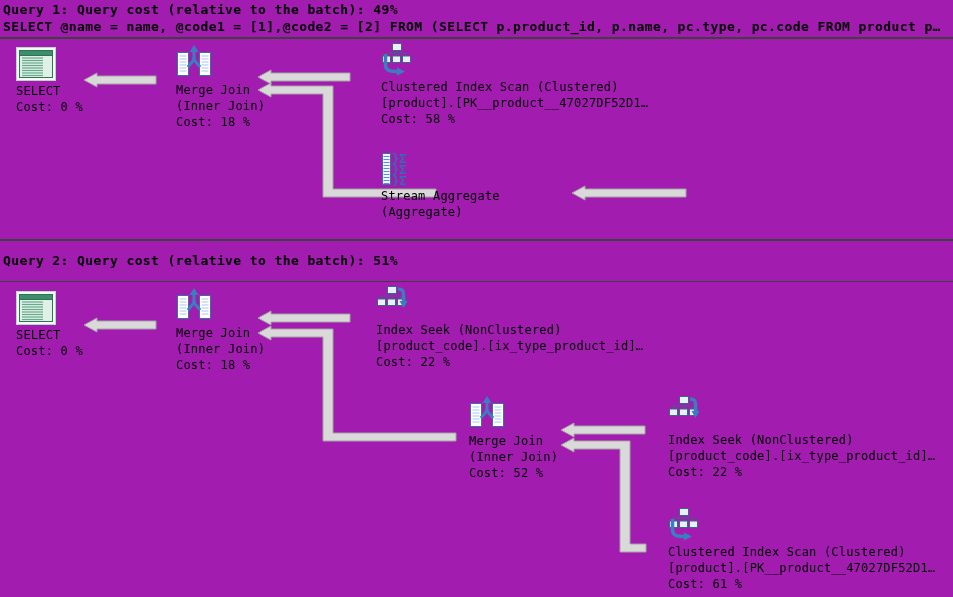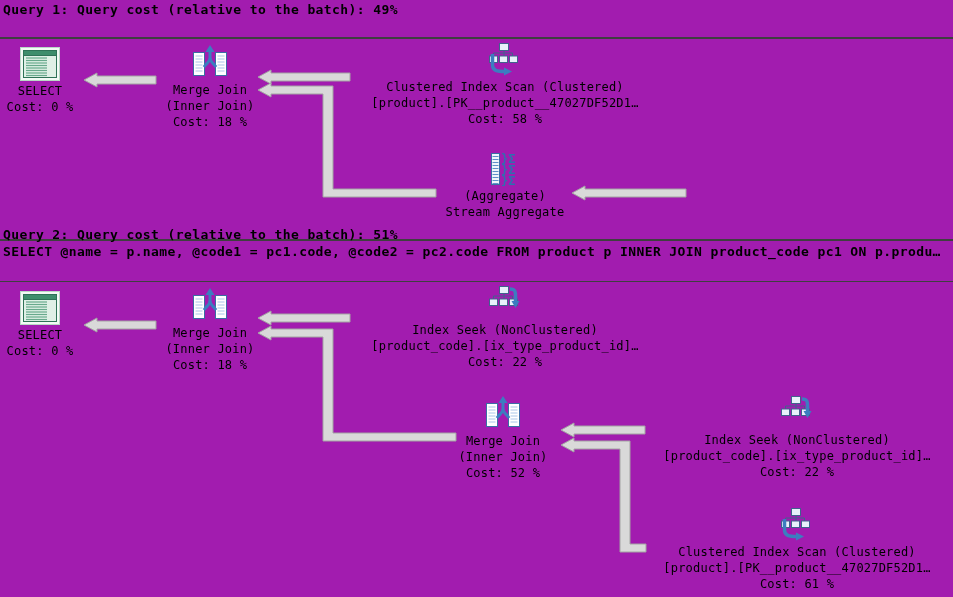--- a/index.html
+++ b/index.html
@@ -3,21 +3,21 @@
 <meta charset="utf-8">
 <style>
   html,body{margin:0;padding:0;background:#fff;}
   .canvas{
     position:relative;width:953px;height:597px;background:#a21caf;overflow:hidden;
     font-family:"DejaVu Sans Mono","Liberation Mono",monospace;color:#000;
   }
   .qheader{position:absolute;left:3px;white-space:nowrap;z-index:3;}
   .qheader .hl{font-size:13px;font-weight:bold;letter-spacing:0.4px;line-height:17px;white-space:nowrap;}
   .sep{position:absolute;left:0;width:953px;background:#3f3f3f;z-index:3;}
-  .node{position:absolute;text-align:center;z-index:2;cursor:default;}
+  .node{position:absolute;z-index:2;cursor:default;margin-left:16px;}
   .node .icon{display:block;margin:0 auto 2px auto;line-height:0;}
   .node .nl{font-size:12px;letter-spacing:0.2px;line-height:16px;white-space:nowrap;}
   svg.overlay{position:absolute;left:0;top:0;z-index:1;}
   svg.overlay polygon{fill:#d9d9d9;stroke:#a3a3a3;stroke-width:1;}
   .hidden-defs{position:absolute;width:0;height:0;overflow:hidden;}
 </style>
 </head>
 <body>
 
 <svg class="hidden-defs" aria-hidden="true">
@@ -121,20 +121,21 @@
     <polygon points="572,193 585,186 585,189 686,189 686,197 585,197 585,200"></polygon>
     <polygon points="84,325 97,318 97,321 156,321 156,329 97,329 97,332"></polygon>
     <polygon points="258,318 271,311 271,314 350,314 350,322 271,322 271,325"></polygon>
     <polygon points="258,333 271,326 271,329 333,329 333,433 456,433 456,441 323,441 323,337 271,337 271,340"></polygon>
     <polygon points="561,430 574,423 574,426 645,426 645,434 574,434 574,437"></polygon>
     <polygon points="561,445 574,438 574,441 630,441 630,544 646,544 646,552 620,552 620,449 574,449 574,452"></polygon>
   </svg>
 
   <div class="qheader" style="top:1px">
     <div class="hl">Query 1: Query cost (relative to the batch): 49%</div>
+    <div class="hl">SELECT @name = name, @code1 = [1],@code2 = [2] FROM (SELECT p.product_id, p.name, pc.type, pc.code FROM product p…</div>
   </div>
   <div class="sep" style="top:37px;height:2px"></div>
 
   <div class="node" style="left:0px;top:47px;width:80px">
     <span class="icon"><svg width="40" height="34">
           <use href="#ic-select"></use>
         </svg></span>
     <div class="nl">SELECT</div>
     <div class="nl">Cost: 0 %</div>
   </div>
@@ -154,29 +155,28 @@
         </svg></span>
     <div class="nl">Clustered Index Scan (Clustered)</div>
     <div class="nl">[product].[PK__product__47027DF52D1…</div>
     <div class="nl">Cost: 58 %</div>
   </div>
 
   <div class="node" style="left:365px;top:152px;width:280px">
     <span class="icon"><svg width="30" height="34">
           <use href="#ic-stream-aggregate"></use>
         </svg></span>
+    <div class="nl">Stream Aggregate</div>
     <div class="nl">(Aggregate)</div>
-    <div class="nl">Stream Aggregate</div>
   </div>
 
 
   <div class="sep" style="top:239px;height:2px"></div>
-  <div class="qheader" style="top:226px">
+  <div class="qheader" style="top:252px">
     <div class="hl">Query 2: Query cost (relative to the batch): 51%</div>
-    <div class="hl">SELECT @name = p.name, @code1 = pc1.code, @code2 = pc2.code FROM product p INNER JOIN product_code pc1 ON p.produ…</div>
   </div>
   <div class="sep" style="top:281px;height:1px"></div>
 
   <div class="node" style="left:0px;top:291px;width:80px">
     <span class="icon"><svg width="40" height="34">
           <use href="#ic-select"></use>
         </svg></span>
     <div class="nl">SELECT</div>
     <div class="nl">Cost: 0 %</div>
   </div>

